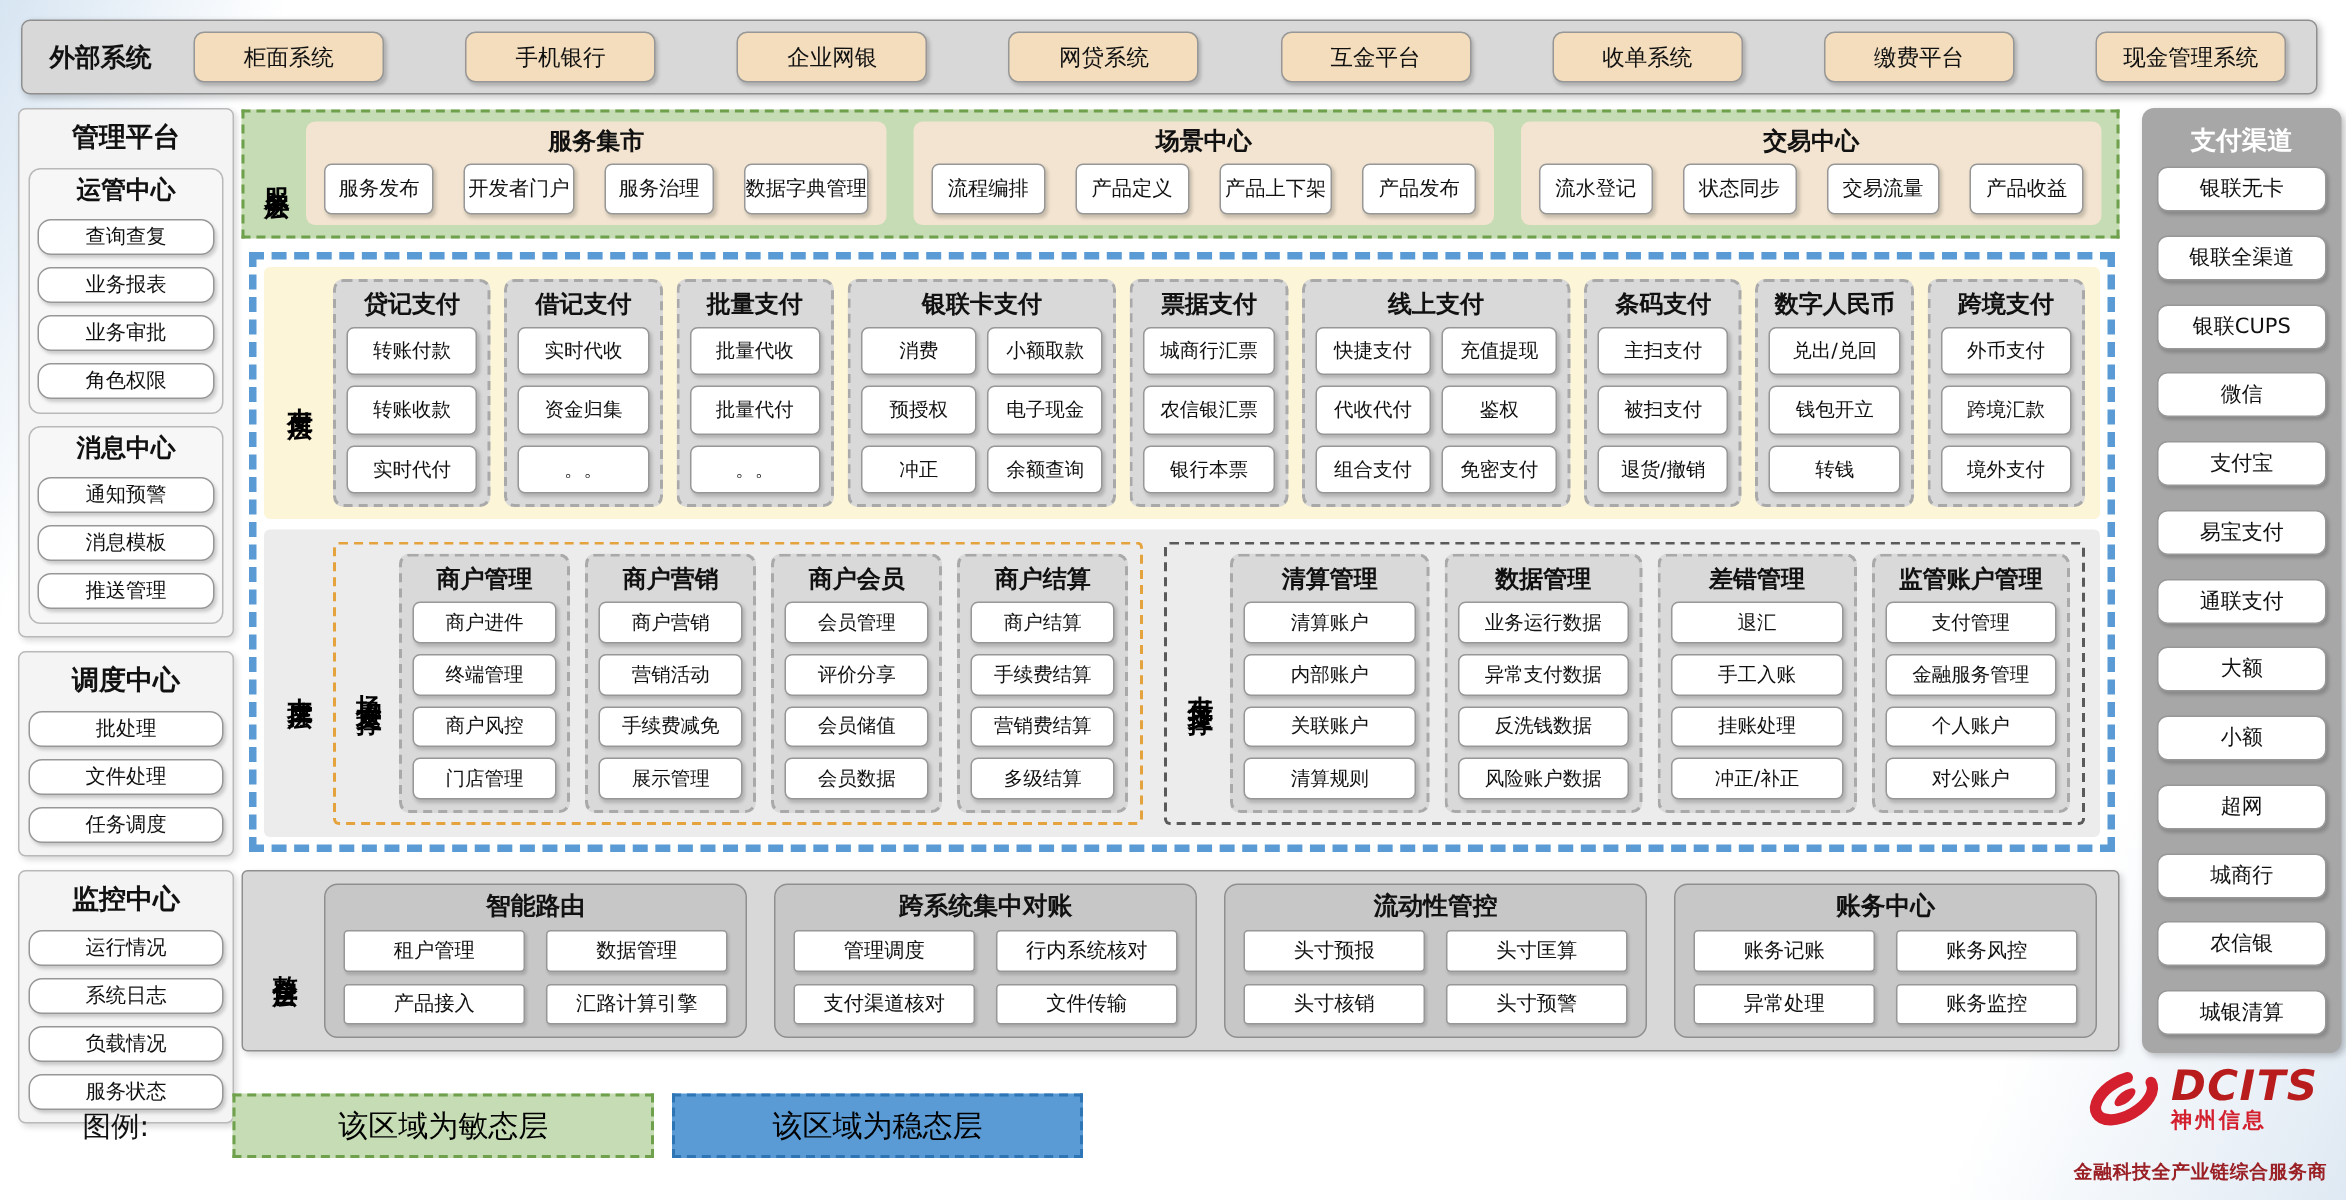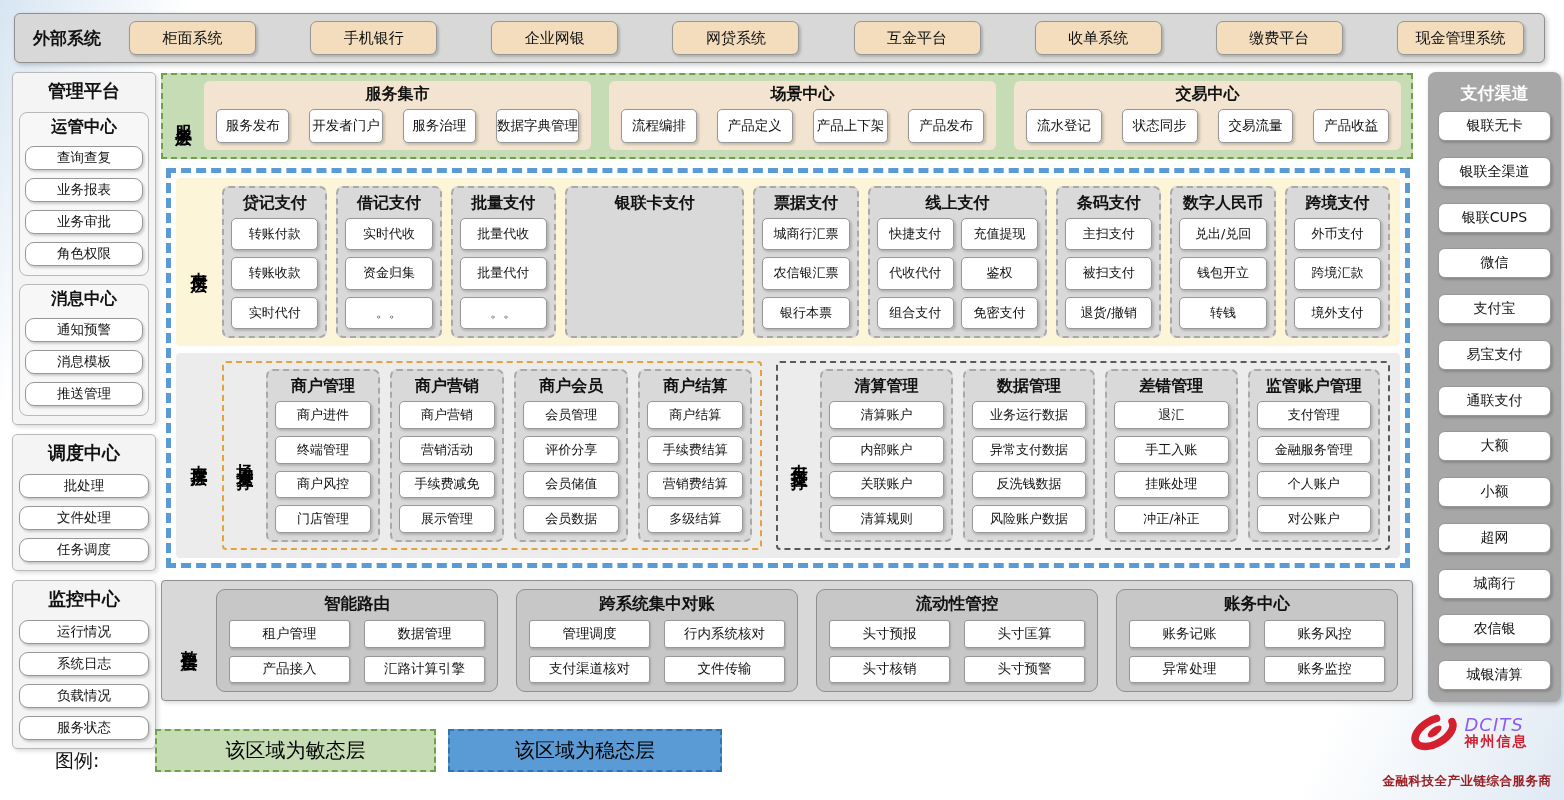--- a/index.html
+++ b/index.html
@@ -103,31 +103,31 @@
   .channels{
     position:absolute; left:1428px; top:72px; width:133px; height:630px;
     background:#a7a7a7; border-radius:8px; padding:9px 10px 12px;
     display:flex; flex-direction:column; box-shadow:2px 2px 5px rgba(0,0,0,.25);
   }
   .channels-title{ color:#fff; font-weight:bold; font-size:17px; text-align:center; padding:1px 0 6px; }
   .channel-items{ flex:1; display:flex; flex-direction:column; justify-content:space-between; }
   .channel-items .btn{ height:30px; border-radius:7px; font-size:14px; }
   
   .legend{ position:absolute; left:0; top:726px; width:1000px; height:50px; }
-  .legend-label{ position:absolute; left:55px; top:22px; font-size:19px; }
+  .legend-label{ position:absolute; left:55px; top:12px; font-size:19px; }
   .legend-box{ position:absolute; top:3px; height:43px; display:flex; align-items:center;
     justify-content:center; font-size:20px; color:#000; }
   .legend-box.agile{ left:155px; width:281px; background:#c6dcb4; border:2px dashed #6fa04c; }
   .legend-box.stable{ left:448px; width:274px; background:#5b9bd5; border:2px dashed #2e75b6; }
   
   .logo{ position:absolute; right:6px; top:707px; width:182px;
     display:flex; flex-direction:column; align-items:center; }
   .logo-row{ display:flex; align-items:center; gap:3px; }
   .logo-texts{ display:flex; flex-direction:column; line-height:1.08; }
-  .logo-brand{ font-size:18px; font-weight:normal; font-style:italic; color:#8b5cf6; letter-spacing:1px; }
+  .logo-brand{ font-size:28px; font-weight:bold; font-style:italic; color:#b91c1c; letter-spacing:1px; }
   .logo-name{ font-size:14px; font-weight:bold; color:#d31f2e; letter-spacing:2px; }
   .logo-tagline{ font-size:12.5px; font-weight:bold; color:#9a2025; margin-top:16px;
     white-space:nowrap; letter-spacing:.5px; }
 </style>
 </head>
 <body>
 
 <div class="ext-bar">
   <div class="ext-label">外部系统</div>
   <div class="ext-items">
@@ -228,20 +228,28 @@
         <div class="pay-col">
           <div class="pay-col-title">批量支付</div>
           <div class="pay-items">
             <div class="btn">批量代收</div>
             <div class="btn">批量代付</div>
             <div class="btn">。。</div>
           </div>
         </div>
         <div class="pay-col two">
           <div class="pay-col-title">银联卡支付</div>
+          <div class="pay-items">
+            <div class="btn">消费</div>
+            <div class="btn">小额取款</div>
+            <div class="btn">预授权</div>
+            <div class="btn">电子现金</div>
+            <div class="btn">冲正</div>
+            <div class="btn">余额查询</div>
+          </div>
         </div>
         <div class="pay-col">
           <div class="pay-col-title">票据支付</div>
           <div class="pay-items">
             <div class="btn">城商行汇票</div>
             <div class="btn">农信银汇票</div>
             <div class="btn">银行本票</div>
           </div>
         </div>
         <div class="pay-col two">

